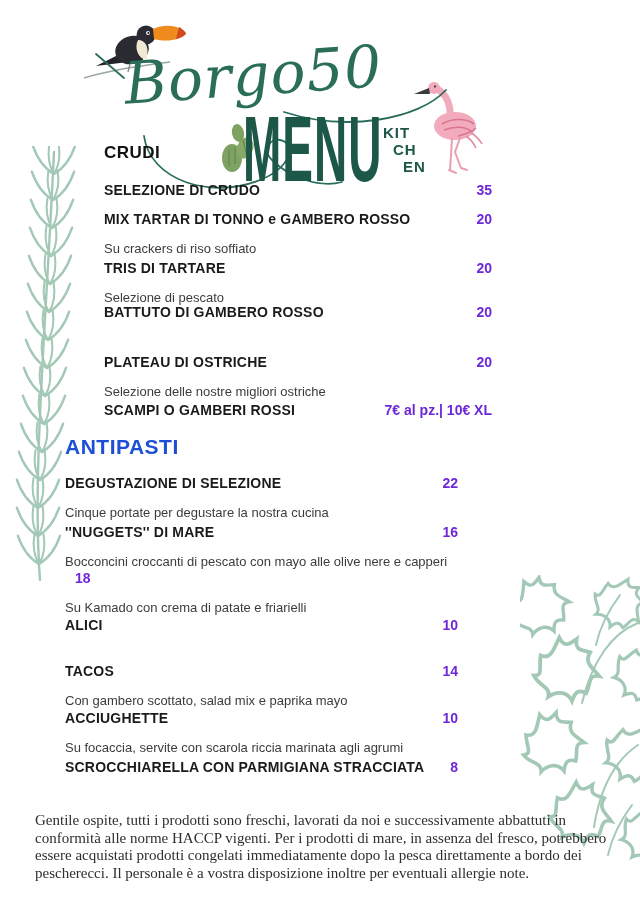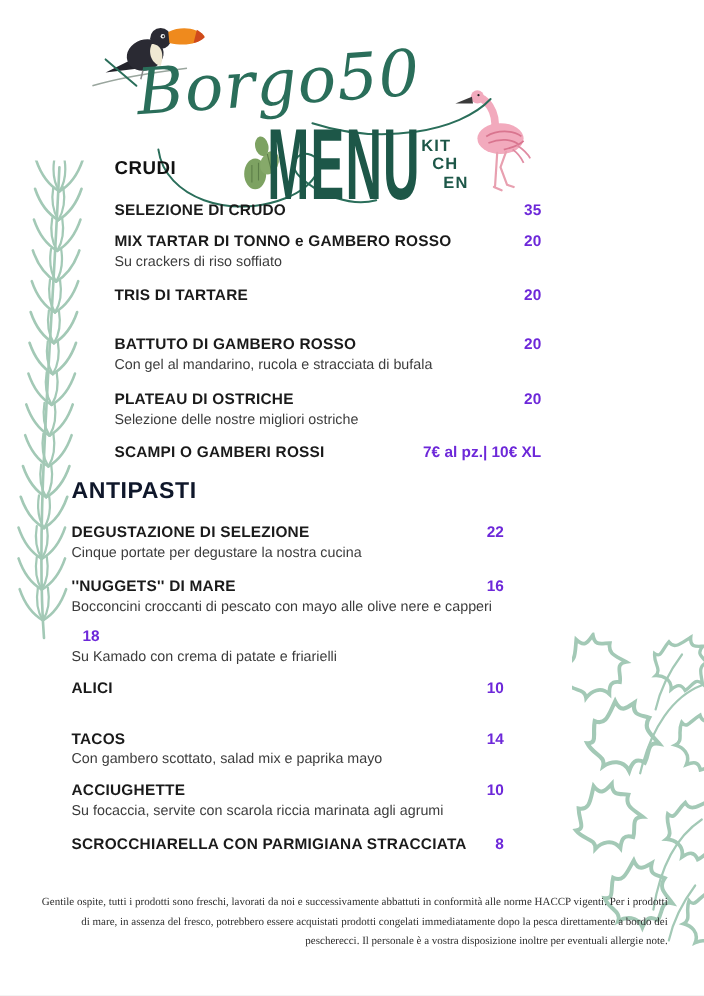--- a/index.html
+++ b/index.html
@@ -39,37 +39,37 @@
   .crudi-heading{
     position:absolute;left:104px;top:143px;
     font-weight:700;font-size:17px;letter-spacing:.5px;color:#121212;
   }
   
   .section-col{position:absolute;}
   .col-crudi{left:104px;width:388px;}
   .col-anti{left:65px;width:393px;}
   .antipasti-heading{
     position:absolute;left:65px;top:435px;
-    font-weight:700;font-size:21px;letter-spacing:.5px;color:#0f172a;
+    font-weight:700;font-size:21px;letter-spacing:.5px;color:#1d4ed8;
   }
   .item{position:absolute;left:0;width:100%;}
   .item-line{display:flex;justify-content:space-between;align-items:baseline;}
   .item-name{font-weight:700;font-size:14px;letter-spacing:.2px;color:#1a1a1a;}
   .item-price{font-weight:700;font-size:14px;color:#6d28d9;white-space:nowrap;padding-left:10px;}
-  .item-desc{font-size:13px;color:#3c3c3c;margin-top:3px;}
+  .item-desc{font-size:13px;color:#3c3c3c;margin-top:14px;}
   .item-desc:empty{display:none;}
   
   .ci0{top:182px}.ci1{top:211px}.ci2{top:260px}.ci3{top:304px}.ci4{top:354px}.ci5{top:402px}
   
   .ai0{top:475px}.ai1{top:524px}.ai2{top:570px}.ai3{top:617px}.ai4{top:663px}.ai5{top:710px}.ai6{top:759px}
   
   .footer-note{
     position:absolute;left:35px;top:812px;width:572px;
-    font-family:"Liberation Serif",serif;font-size:10px;line-height:17.5px;
-    text-align:right;color:#2e2e2e;
+    font-family:"Liberation Serif",serif;font-size:15px;line-height:17.5px;
+    text-align:left;color:#2e2e2e;
   }
   
   .deco{position:absolute;pointer-events:none;}
   .toucan{left:80px;top:14px;width:130px;height:74px;}
   .flamingo{left:408px;top:74px;width:80px;height:102px;}
   .cactus{left:215px;top:120px;width:46px;height:54px;}
   .swash{left:88px;top:48px;width:380px;height:250px;}
   .rosemary{left:-8px;top:146px;width:100px;height:436px;}
   .parsley{left:520px;top:575px;width:120px;height:300px;}
 </style>
@@ -203,27 +203,27 @@
         <span class="item-name">MIX TARTAR DI TONNO e GAMBERO ROSSO</span>
         <span class="item-price">20</span>
       </div>
       <div class="item-desc">Su crackers di riso soffiato</div>
     </div>
     <div class="item ci2">
       <div class="item-line">
         <span class="item-name">TRIS DI TARTARE</span>
         <span class="item-price">20</span>
       </div>
+      <div class="item-desc">Selezione di pescato</div>
     </div>
     <div class="item ci3">
       <div class="item-line">
         <span class="item-name">BATTUTO DI GAMBERO ROSSO</span>
         <span class="item-price">20</span>
       </div>
-      <div class="item-desc">Con gel al mandarino, rucola e stracciata di bufala</div>
     </div>
     <div class="item ci4">
       <div class="item-line">
         <span class="item-name">PLATEAU DI OSTRICHE</span>
         <span class="item-price">20</span>
       </div>
       <div class="item-desc">Selezione delle nostre migliori ostriche</div>
     </div>
     <div class="item ci5">
       <div class="item-line">

